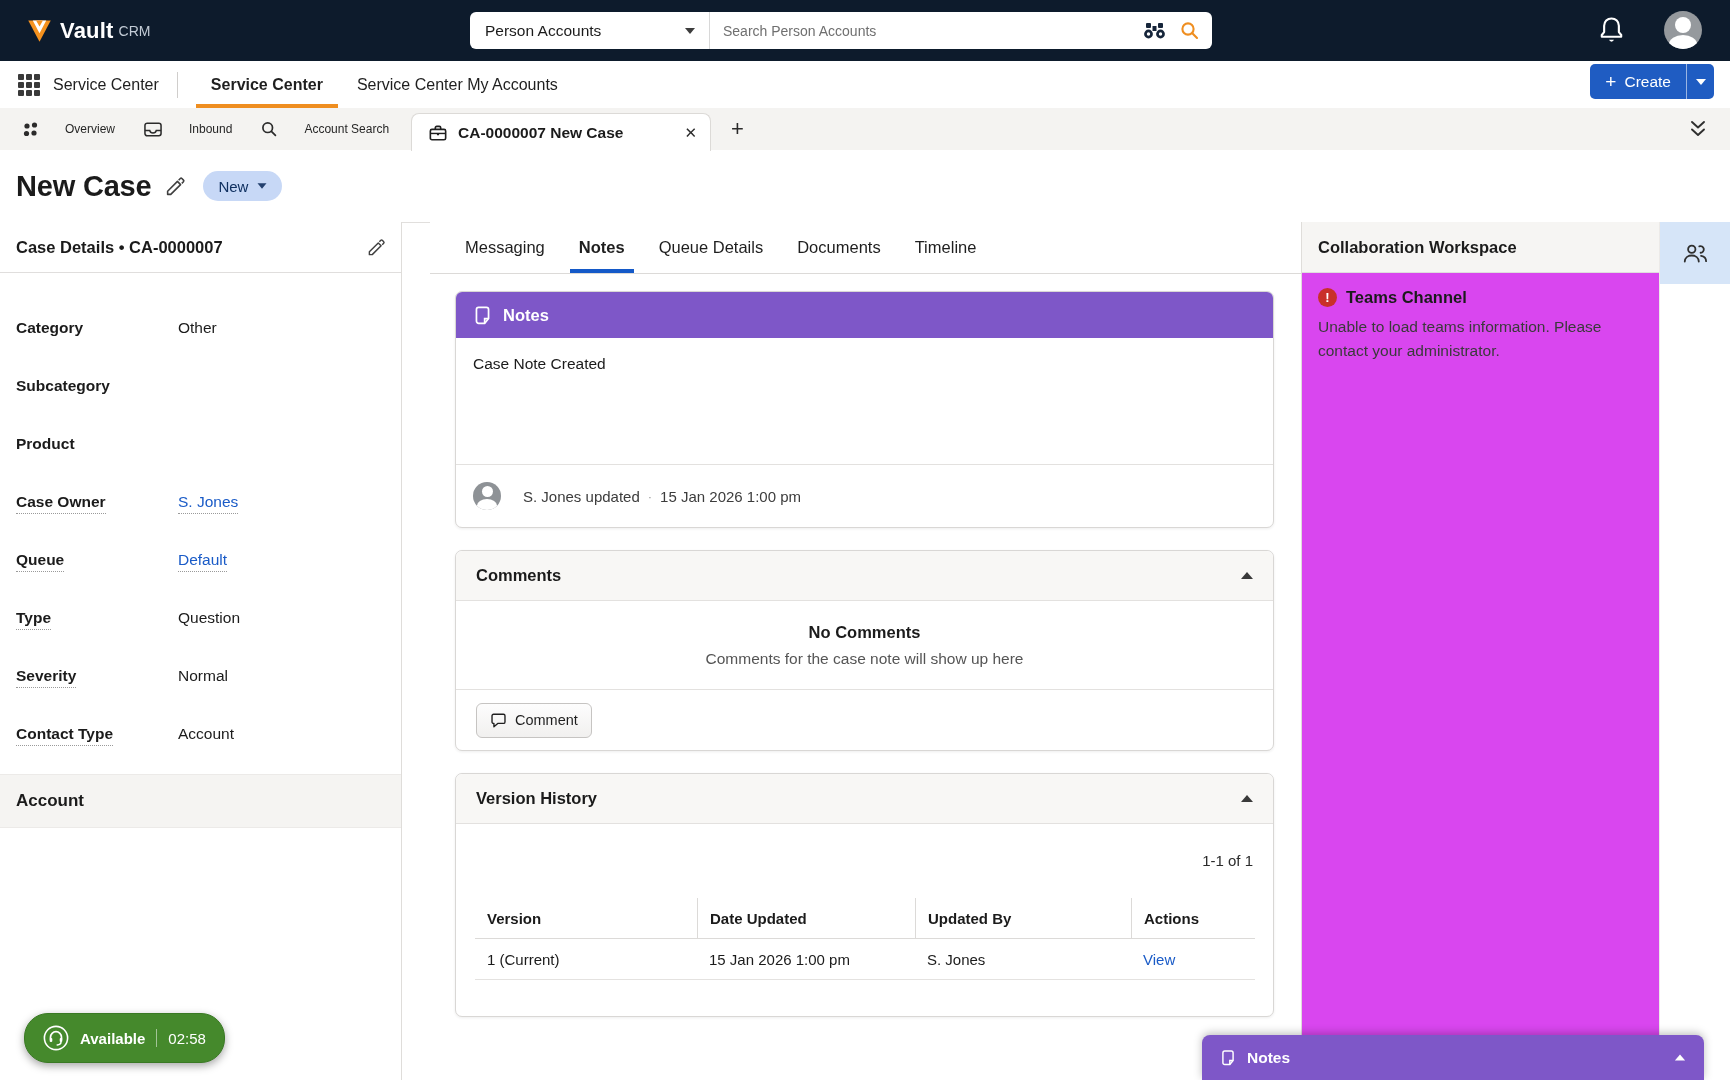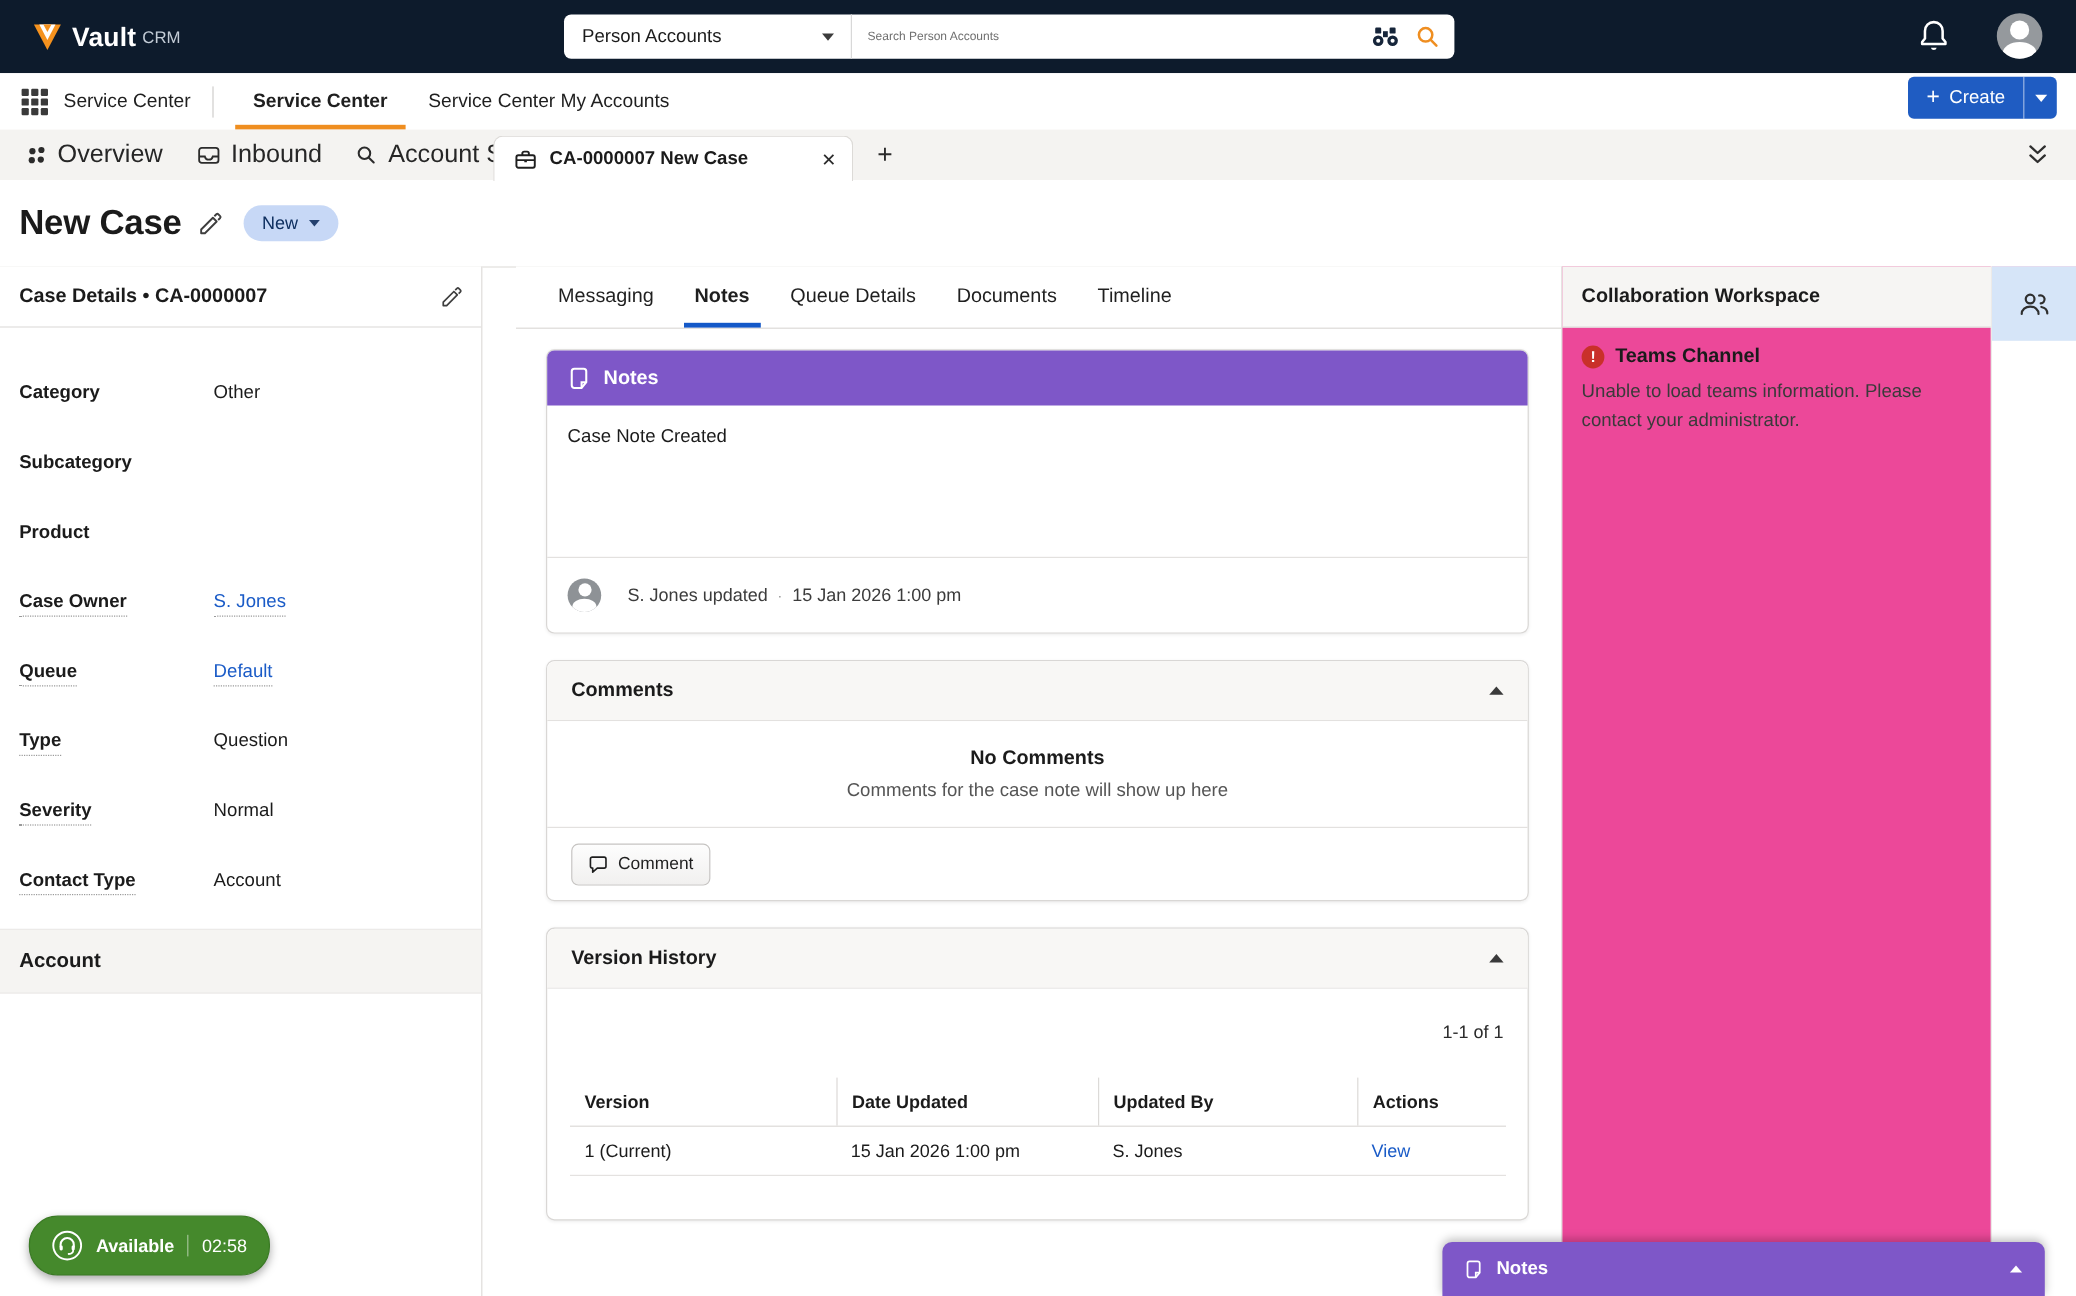--- a/index.html
+++ b/index.html
@@ -12,21 +12,21 @@
   .brand{position:absolute;left:26px;top:0;height:61px;display:flex;align-items:center;gap:7px;}
   .brand-vault{font-size:22px;font-weight:700;color:#fff;letter-spacing:.2px;}
   .brand-crm{font-size:14px;font-weight:400;color:#c3ccd6;margin-left:-2px;}
   .searchbar{position:absolute;left:470px;top:12px;width:742px;height:37px;background:#fff;
              border-radius:6px;display:flex;align-items:center;}
   .search-scope{width:240px;height:100%;display:flex;align-items:center;justify-content:space-between;
                 padding:0 14px 0 15px;border-right:1px solid #d8d8d8;box-sizing:border-box;
                 font-size:15.5px;color:#1b1b1b;cursor:pointer;}
   .search-input-wrap{flex:1;height:100%;display:flex;align-items:center;position:relative;}
   .search-input{border:none;outline:none;background:transparent;font-family:"Liberation Sans",sans-serif;
-                font-size:10px;flex:1;padding:0 61px 0 13px;color:#1b1b1b;}
+                font-size:14px;flex:1;padding:0 61px 0 13px;color:#1b1b1b;}
   .search-input::placeholder{color:#6f6f6f;}
   .search-icons{position:absolute;right:12px;display:flex;align-items:center;gap:12px;}
   .tri-down{width:0;height:0;border-left:5px solid transparent;border-right:5px solid transparent;
             border-top:6px solid currentColor;}
   .bell{position:absolute;left:1598px;top:16px;cursor:pointer;}
   .nav-avatar{position:absolute;left:1664px;top:11px;width:38px;height:38px;border-radius:50%;
               background:#95999d;overflow:hidden;cursor:pointer;}
   .nav-avatar .head{position:absolute;left:11px;top:6px;width:16px;height:16px;border-radius:50%;background:#fff;}
   .nav-avatar .bust{position:absolute;left:5px;top:24px;width:28px;height:18px;border-radius:50%;background:#fff;}
 
@@ -44,21 +44,21 @@
               border-radius:5px;color:#fff;cursor:pointer;}
   .create-main{display:flex;align-items:center;padding:0 15px;gap:8px;font-size:15.5px;}
   .create-plus{font-size:19px;font-weight:400;line-height:1;}
   .create-caret{width:27px;display:flex;align-items:center;justify-content:center;
                 border-left:1px solid rgba(255,255,255,.55);color:#fff;}
 
   
   .tabstrip{position:absolute;top:108px;left:0;right:0;height:42px;background:#f4f3f1;
             border-bottom:1px solid #dcdad7;}
   .strip-items{display:flex;align-items:center;height:42px;margin-left:8px;}
-  .strip-item{display:flex;align-items:center;gap:9px;padding:0 14px;font-size:21px;color:#262626;cursor:pointer;}
+  .strip-item{display:flex;align-items:center;gap:26px;padding:0 14px;font-size:12px;color:#262626;cursor:pointer;}
   .case-tab{position:absolute;left:411px;top:5px;width:300px;height:38px;background:#fff;
             border:1px solid #dcdad7;border-bottom:none;border-radius:8px 8px 0 0;
             display:flex;align-items:center;cursor:pointer;box-sizing:border-box;z-index:2;}
   .case-tab-label{font-weight:700;font-size:15.5px;margin-left:10px;}
   .case-close{position:absolute;right:13px;font-size:15px;color:#2b2b2b;cursor:pointer;}
   .tab-plus{position:absolute;left:731px;top:0;height:42px;line-height:42px;font-size:22px;color:#2b2b2b;cursor:pointer;}
   .collapse-all{position:absolute;right:22px;top:10px;cursor:pointer;}
 
   
   .title-row{position:absolute;top:150px;left:0;right:0;height:72px;background:#fff;
@@ -125,21 +125,21 @@
                font-size:14.5px;color:#1f1f1f;cursor:pointer;}
   .range-row{margin-top:28px;height:20px;text-align:right;padding-right:20px;font-size:15px;color:#2b2b2b;}
   .vtable{margin:26px 18px 0 19px;padding-bottom:36px;}
   .vt-head{display:flex;height:40px;border-bottom:1px solid #dcdad8;font-weight:700;font-size:15px;}
   .vt-row{display:flex;height:40px;border-bottom:1px solid #e4e2e0;font-size:15px;}
   .vt-cell{display:flex;align-items:center;padding-left:12px;box-sizing:border-box;height:100%;}
   .c1{width:222px;}.c2{width:218px;}.c3{width:216px;}.c4{flex:1;}
   .vt-head .vt-cell + .vt-cell{border-left:1px solid #dcdad8;}
 
   
-  .collab{position:absolute;top:222px;left:1302px;right:0;bottom:0;background:#ec4899;}
+  .collab{position:absolute;top:222px;left:1302px;right:0;bottom:0;background:#d946ef;}
   .collab-head{height:50px;margin-right:70px;background:#f6f5f3;border-bottom:1px solid #e0dedd;
                display:flex;align-items:center;}
   .collab-head-title{font-size:16.5px;font-weight:700;margin-left:16px;}
   .collab-body{padding:15px 16px;width:340px;}
   .error-row{display:flex;align-items:center;gap:9px;}
   .error-icon{width:19px;height:19px;border-radius:50%;background:#c9302a;color:#fff;font-size:13px;
               font-weight:700;display:flex;align-items:center;justify-content:center;flex-shrink:0;}
   .error-title{font-size:16.5px;font-weight:700;}
   .error-msg{margin-top:8px;font-size:15.5px;color:#3a3a3a;line-height:24px;}
   .rail{position:absolute;top:0;right:0;width:70px;height:100%;background:#fff;border-left:1px solid #eceae8;}

